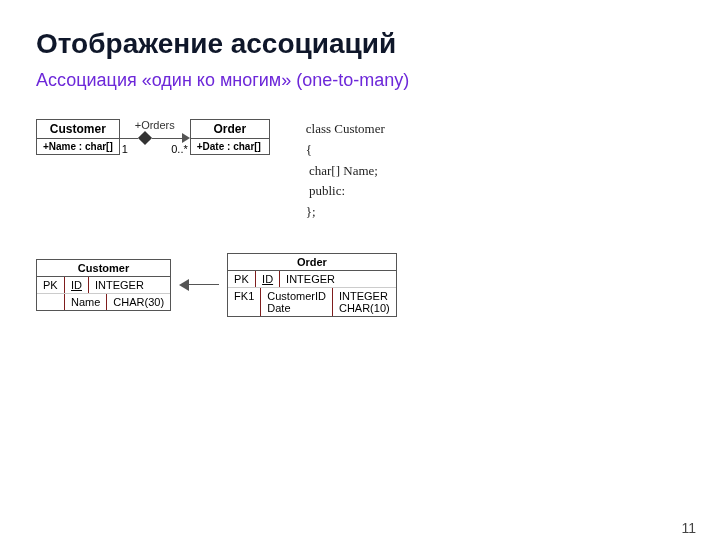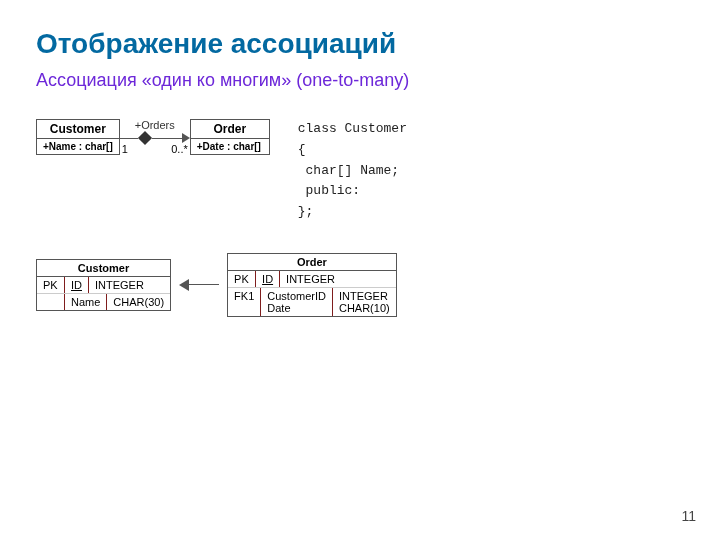--- a/index.html
+++ b/index.html
@@ -14,36 +14,36 @@
     .slide {
       width: 720px;
       height: 540px;
       padding: 28px 36px 20px 36px;
       background: #fff;
       position: relative;
     }
     .title {
       font-size: 28px;
       font-weight: bold;
-      color: #0369a1;
+      color: #0f172a;
       margin-bottom: 10px;
     }
     .subtitle {
       font-size: 18px;
       color: #6d28d9;
       margin-bottom: 24px;
     }
     
     .code-block {
-      font-family: Liberation Mono, monospace;
+      font-family: Liberation Serif, serif;
       font-size: 13px;
       color: #222;
       line-height: 1.6;
       margin-top: 4px;
-      margin-left: 4px;
+      margin-left: 12px;
     }
     
     .uml-top {
       display: flex;
       align-items: center;
       gap: 0;
       margin-top: 4px;
       position: relative;
     }
     .uml-box {
@@ -128,21 +128,21 @@
     }
     .arrow-head-left {
       width: 0;
       height: 0;
       border-top: 6px solid transparent;
       border-bottom: 6px solid transparent;
       border-right: 10px solid #555;
     }
     .page-num {
       position: absolute;
-      bottom: 16px;
+      bottom: 4px;
       right: 24px;
       font-size: 14px;
       color: #444;
     }
     .top-diagram-and-code {
       display: flex;
       flex-direction: row;
       gap: 24px;
       align-items: flex-start;
     }

